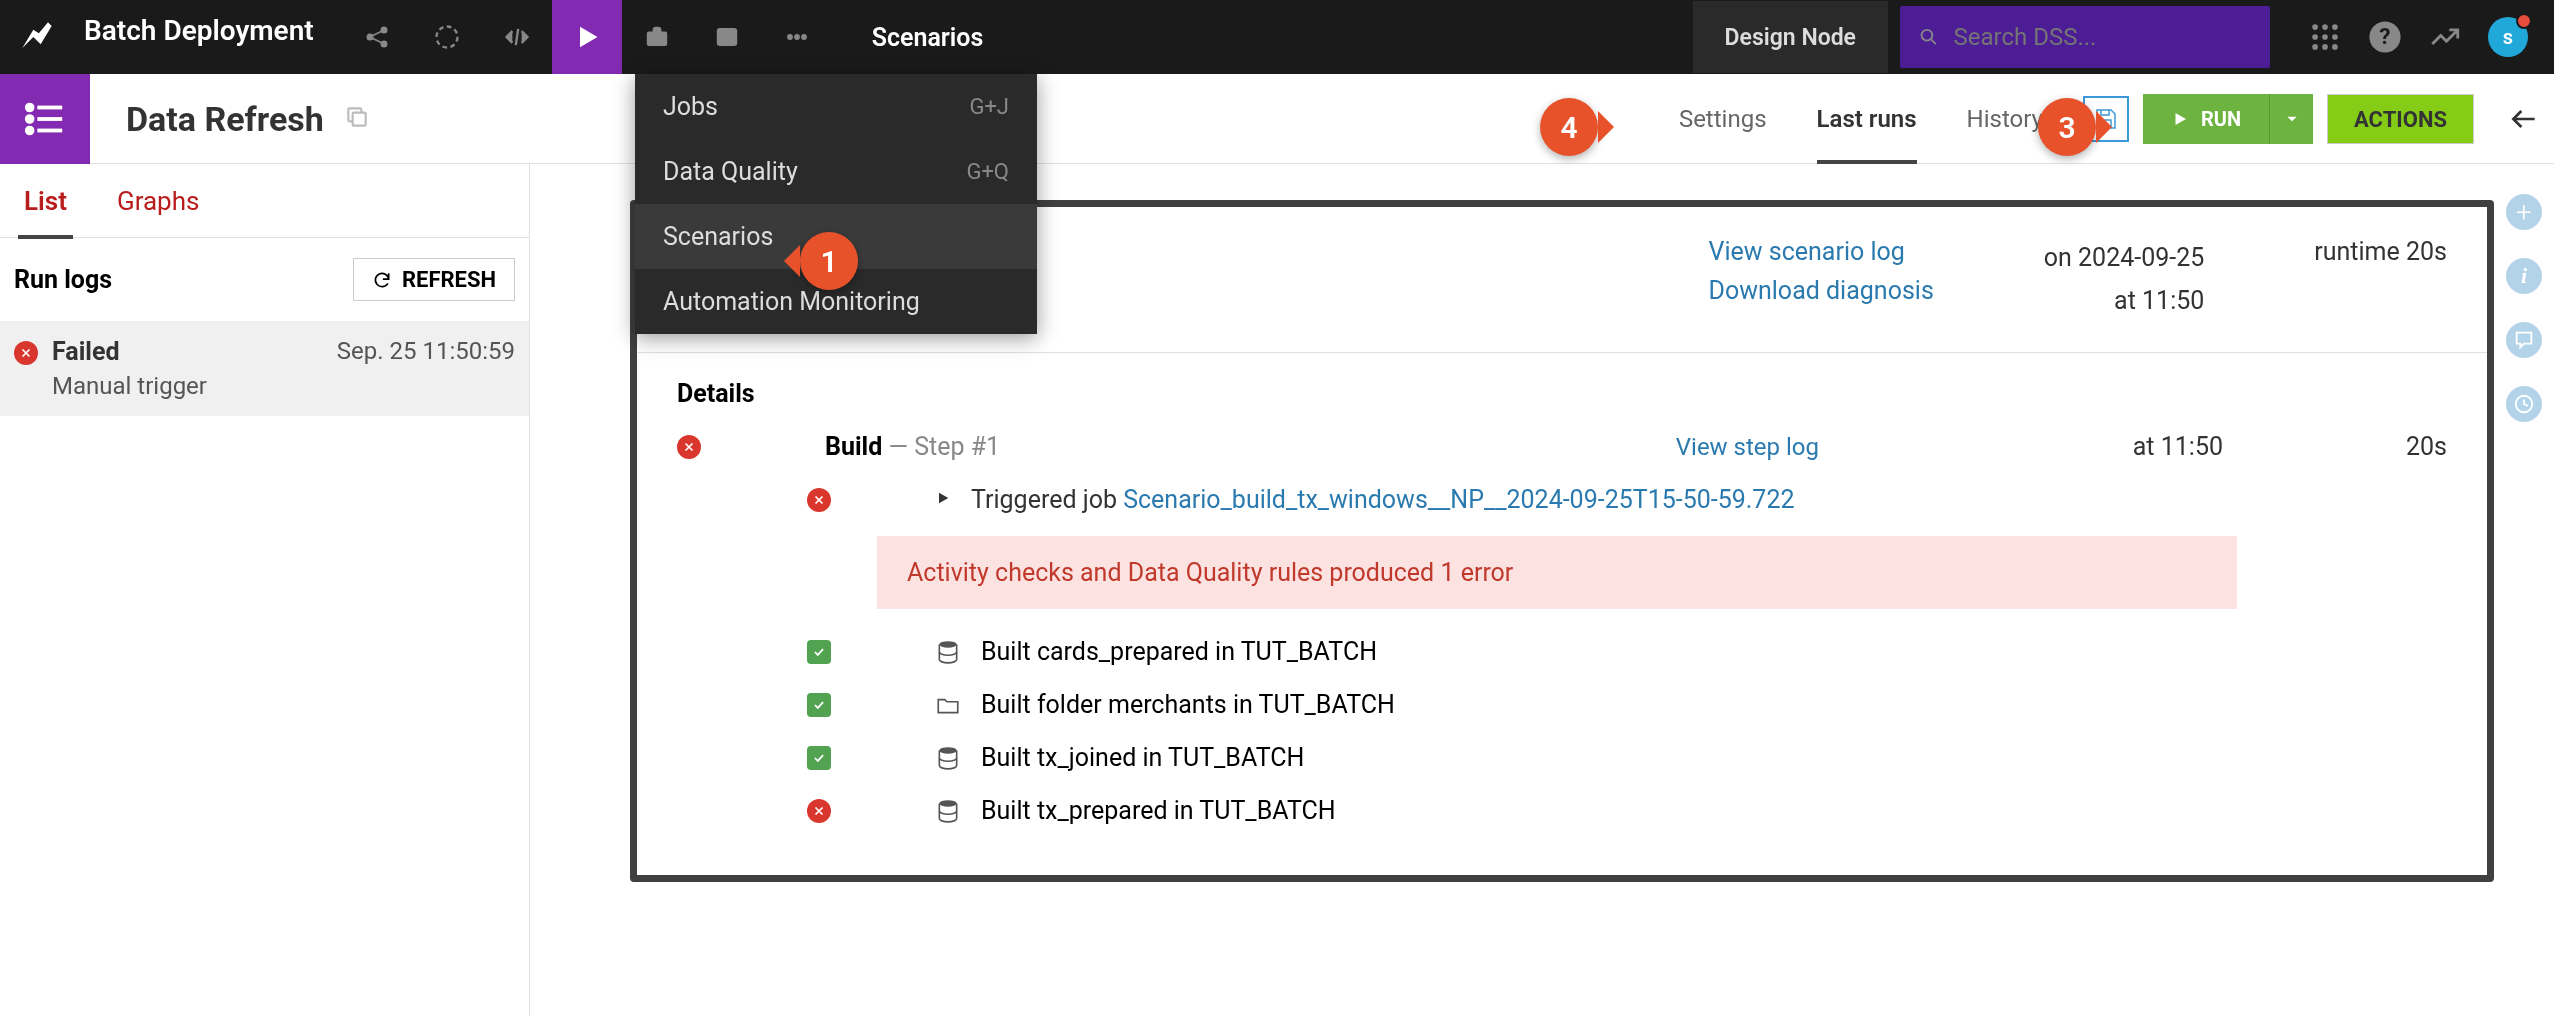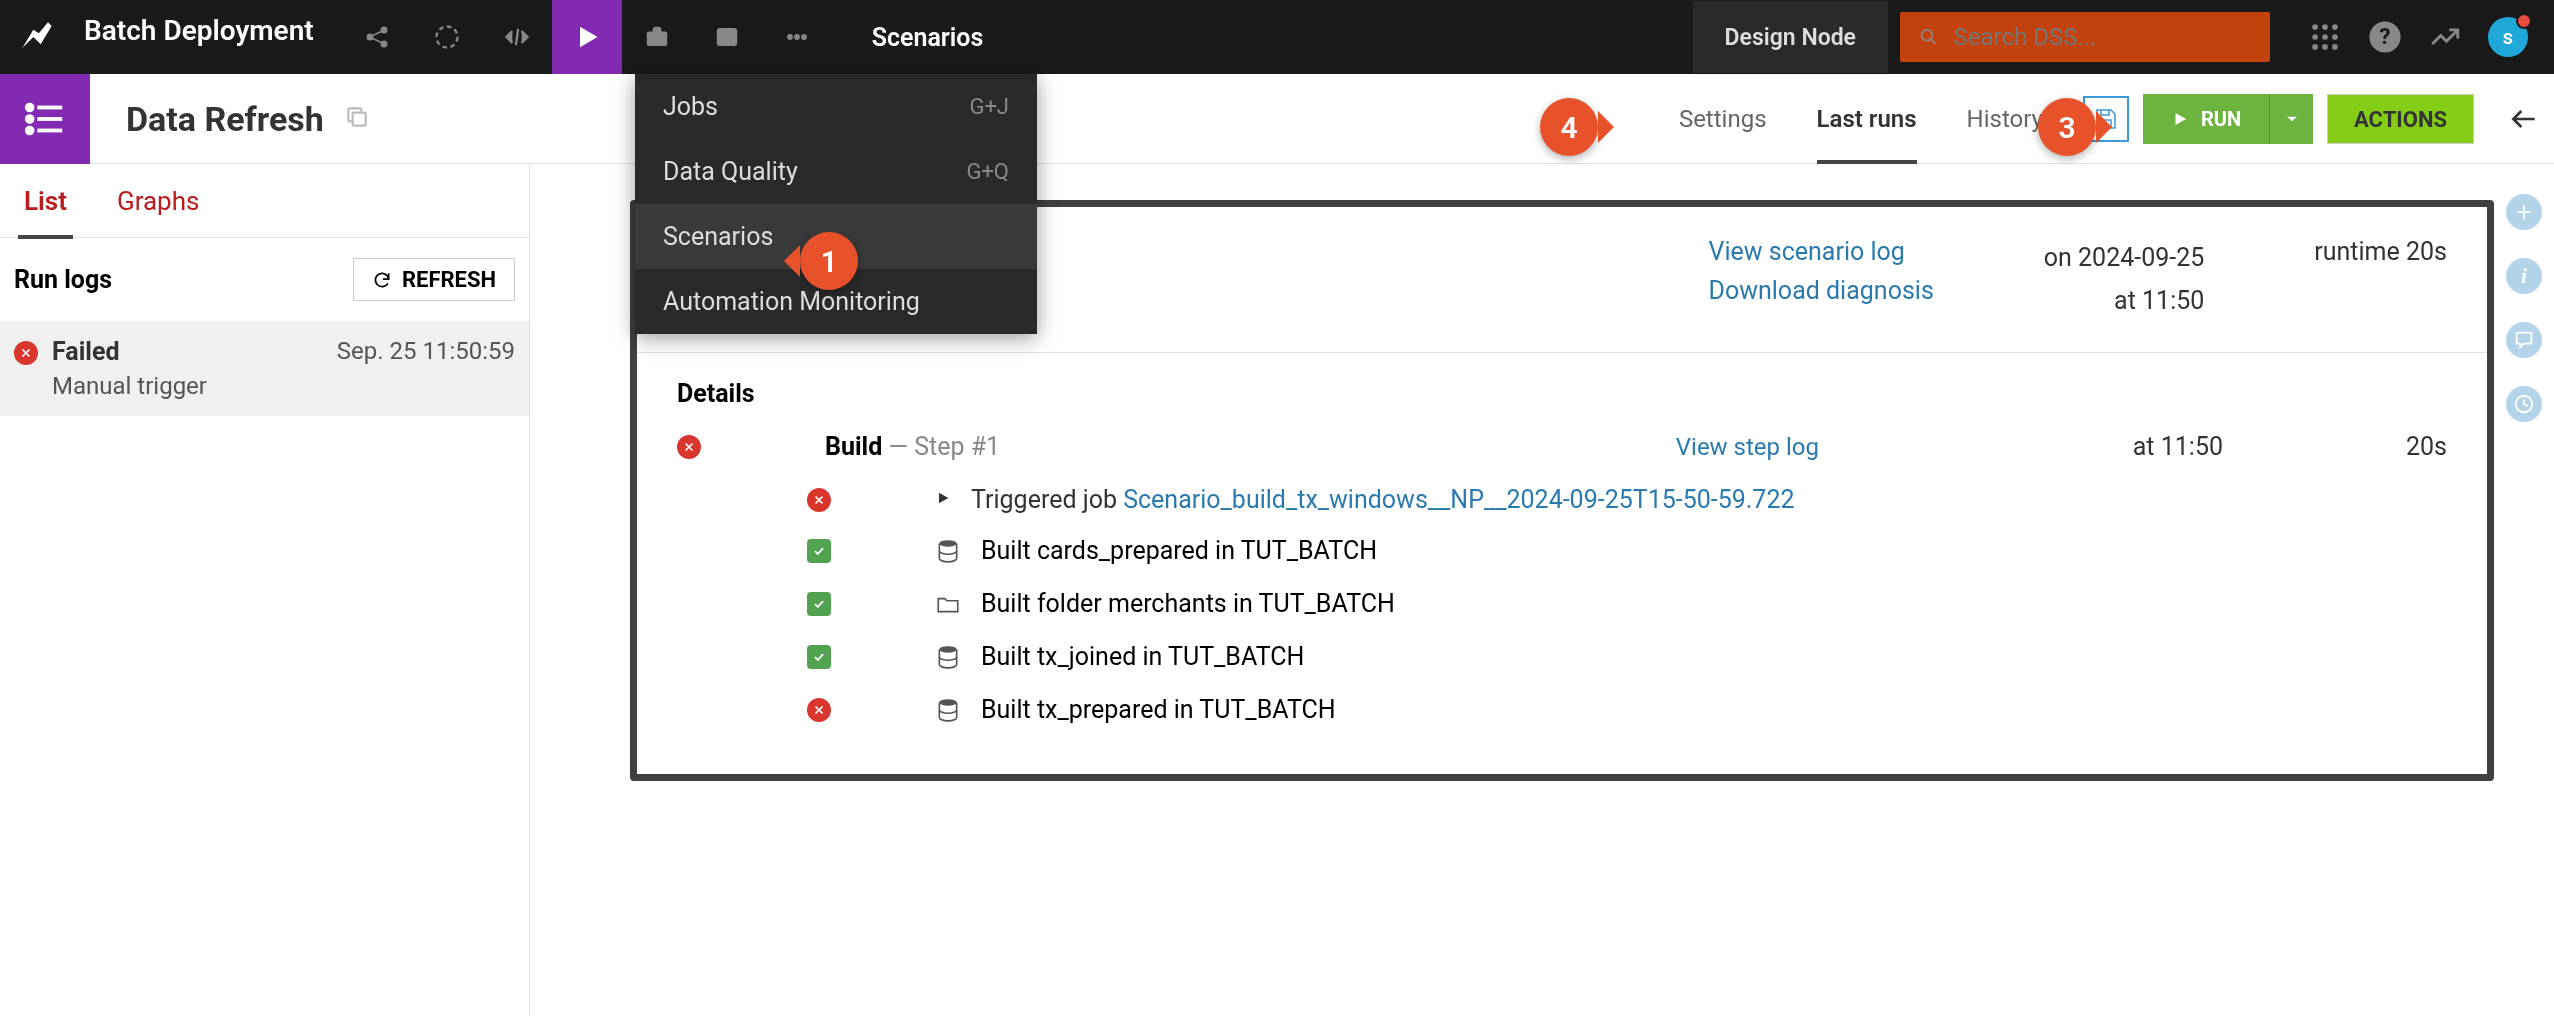--- a/index.html
+++ b/index.html
@@ -8,21 +8,21 @@
 .topbar { background:#1a1a1a; height:74px; display:flex; align-items:center; color:#fff; position:relative; z-index:100; }
 .logo-box { width:74px; height:74px; display:flex; align-items:center; justify-content:center; }
 .logo-box svg { width:44px; height:44px; fill:#fff; }
 .project-name { font-size:28px; font-weight:600; margin:0 28px 13px 10px; }
 .top-icon { width:70px; height:74px; display:flex; align-items:center; justify-content:center; color:#888; cursor:pointer; }
 .top-icon svg { width:28px; height:28px; fill:currentColor; stroke:currentColor; }
 .top-icon.active { background:#822ab2; color:#fff; }
 .scenarios-title { font-size:25px; font-weight:600; margin-left:40px; color:#fff; }
 .spacer { flex:1; }
 .design-node { background:#2a2a2a; padding:0 32px; height:72px; display:flex; align-items:center; font-size:23px; font-weight:600; color:#ddd; }
-.search-box { background:#c2410c; height:50px; width:370px; margin:0 12px; display:flex; align-items:center; padding:0 18px; border-radius:2px; }
+.search-box { background:#4c1d95; height:62px; width:370px; margin:0 12px; display:flex; align-items:center; padding:0 18px; border-radius:2px; }
 .search-box svg { width:24px; height:24px; fill:#888; margin-right:14px; }
 .search-box input { background:transparent; border:none; color:#ccc; font-size:24px; outline:none; width:100%; }
 .top-right-icons { display:flex; align-items:center; gap:26px; padding:0 26px; }
 .top-right-icons .ti { width:34px; height:34px; display:flex; align-items:center; justify-content:center; color:#888; cursor:pointer; }
 .avatar { width:40px; height:40px; border-radius:50%; background:#1fa8d8; display:flex; align-items:center; justify-content:center; color:#fff; font-weight:600; font-size:20px; position:relative; cursor:pointer; }
 .avatar .dot { position:absolute; top:-4px; right:-4px; width:16px; height:16px; border-radius:50%; background:#e74c3c; border:2px solid #1a1a1a; }
 
 .dropdown { position:absolute; top:74px; left:635px; background:#2a2a2a; width:402px; z-index:200; box-shadow:0 4px 20px rgba(0,0,0,0.4); }
 .dropdown-item { display:flex; justify-content:space-between; align-items:center; padding:18px 28px; font-size:25px; color:#ddd; cursor:pointer; }
 .dropdown-item.hover { background:#3a3a3a; }
@@ -324,20 +324,21 @@
           <div class="status-circle error">
               <svg viewBox="0 0 24 24">
                 <path d="M6 6 L18 18 M18 6 L6 18" stroke="#fff" stroke-width="3"></path>
               </svg>
             </div>
           <div class="tri"><svg width="16" height="16" viewBox="0 0 24 24">
                 <path d="M6 4 L20 12 L6 20 Z" fill="#333"></path>
               </svg></div>
           <span class="substep-text"><span>Triggered job </span><a class="substep-link">Scenario_build_tx_windows__NP__2024-09-25T15-50-59.722</a></span>
         </div>
+        <div class="err-banner">Activity checks and Data Quality rules produced 1 error</div>
         <div id="builds">
             <div class="build-row">
               <div class="status-circle success">
                 <svg viewBox="0 0 24 24">
                   <path d="M5 12 L10 17 L19 7" stroke="#fff" stroke-width="3" fill="none"></path>
                 </svg>
               </div>
               <div class="icon-box">
                 <svg viewBox="0 0 24 24" fill="#555">
                   <ellipse cx="12" cy="5" rx="8" ry="3"></ellipse>

